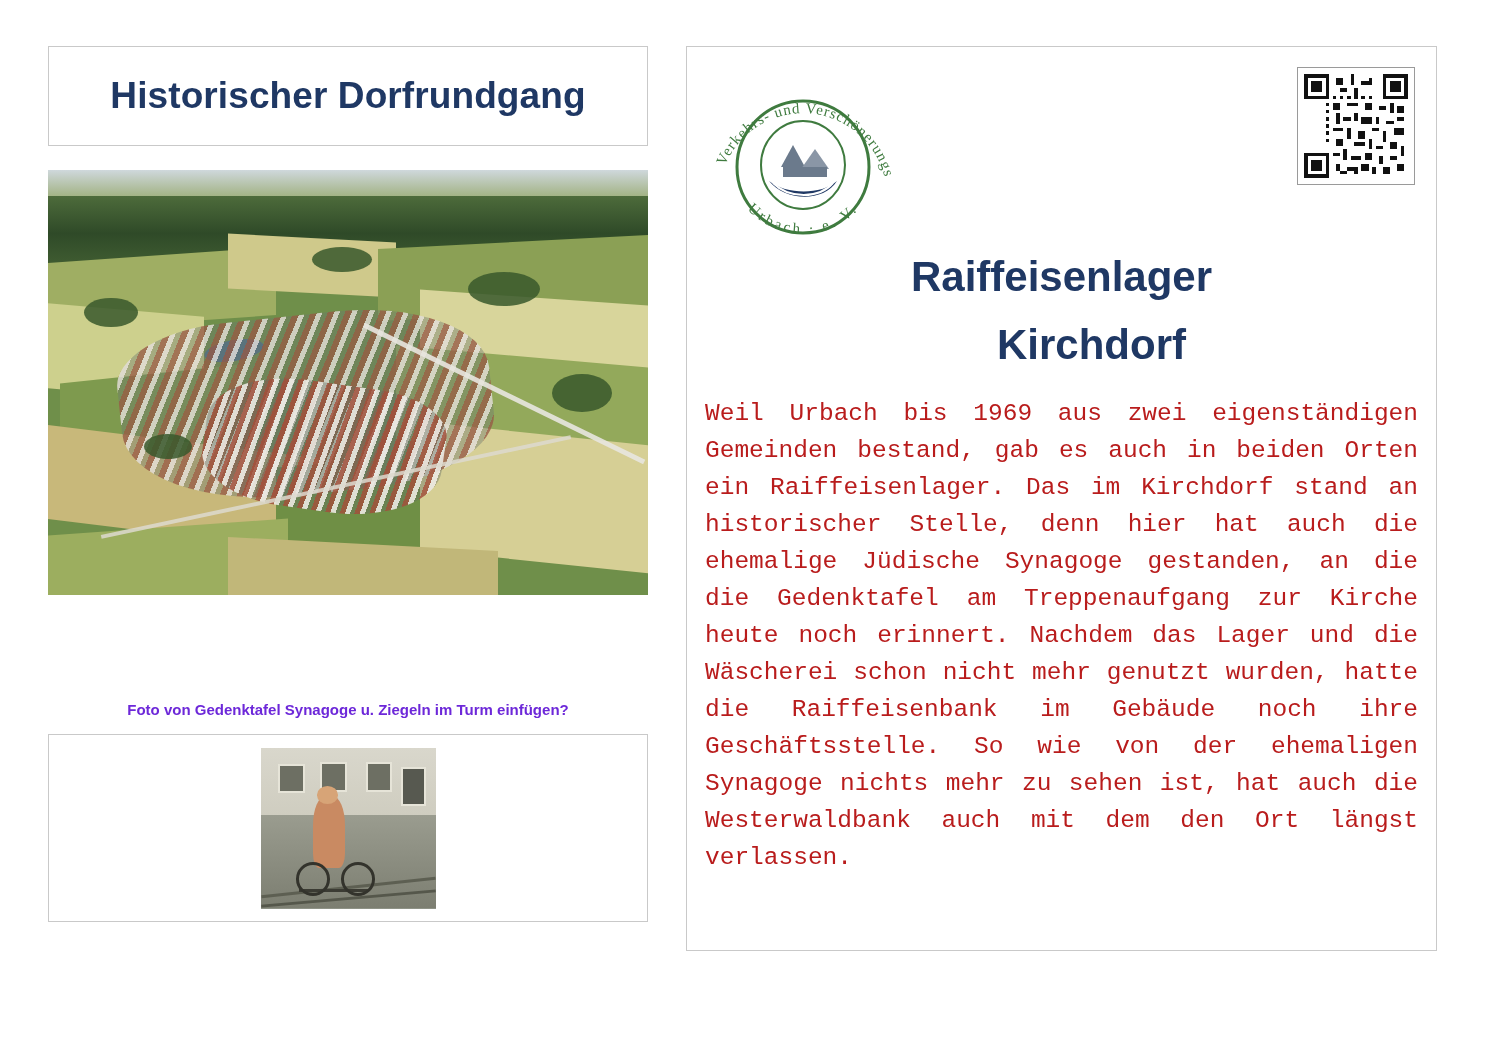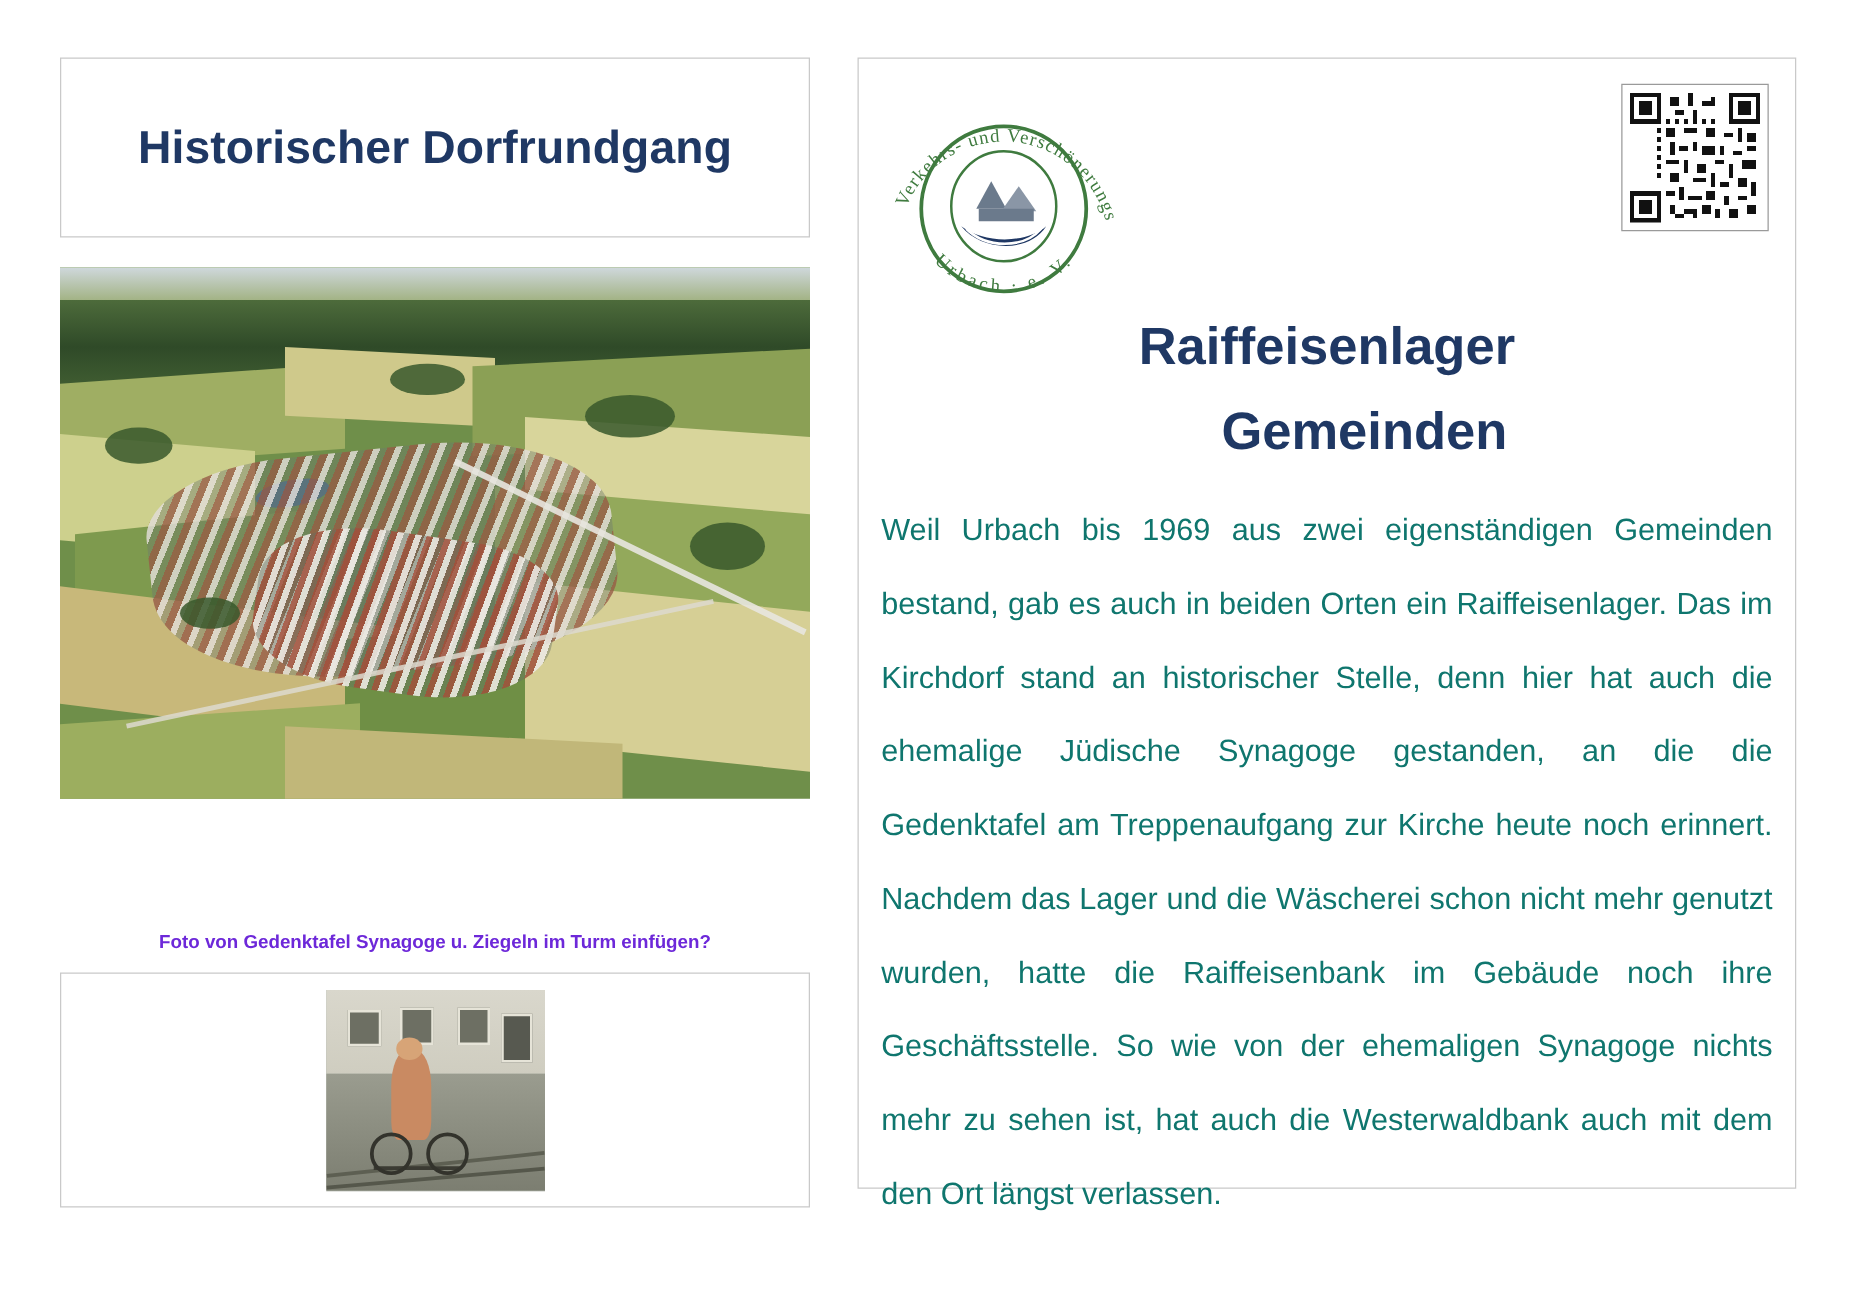--- a/index.html
+++ b/index.html
@@ -24,21 +24,21 @@
   
   .left-col {
     position: absolute;
     left: 48px;
     top: 46px;
     width: 600px;
   }
 
   .title-box {
     border: 1px solid #c9c9c9;
-    height: 144px;
+    height: 100px;
     display: flex;
     align-items: center;
     justify-content: center;
     box-sizing: border-box;
   }
   .title-box h1 {
     margin: 0;
     font-size: 37px;
     font-weight: bold;
     color: #1f3864;
@@ -228,24 +228,24 @@
     color: #1f3864;
     line-height: 1.62;
   }
   .headline .line2 { margin-left: 60px; }
 
   .body-text {
     position: absolute;
     left: 18px;
     right: 18px;
     top: 348px;
-    font-family: Liberation Sans, sans-serif;
+    font-family: Liberation Mono, monospace;
     font-size: 24.5px;
-    line-height: 59px;
-    color: #0f766e;
+    line-height: 37px;
+    color: #b91c1c;
     text-align: justify;
     text-justify: inter-word;
     hyphens: none;
   }
 </style>
 </head>
 <body>
 
 <div class="page">
 
@@ -403,20 +403,20 @@
             <rect x="22" y="26" width="2" height="2"></rect>
           <rect x="26" y="25" width="2" height="2"></rect>
             <rect x="10" y="27" width="2" height="1"></rect>
             <rect x="14" y="27" width="1" height="1"></rect>
         </g>
       </svg>
     </div>
 
     <div class="headline">
       <div class="line line1">Raiffeisenlager</div>
-      <div class="line line2">Gemeinden</div>
+      <div class="line line2">Kirchdorf</div>
     </div>
 
     <div class="body-text">Weil Urbach bis 1969 aus zwei eigenständigen Gemeinden bestand, gab es auch in beiden Orten ein Raiffeisenlager. Das im Kirchdorf stand an historischer Stelle, denn hier hat auch die ehemalige Jüdische Synagoge gestanden, an die die Gedenktafel am Treppenaufgang zur Kirche heute noch erinnert. Nachdem das Lager und die Wäscherei schon nicht mehr genutzt wurden, hatte die Raiffeisenbank im Gebäude noch ihre Geschäftsstelle. So wie von der ehemaligen Synagoge nichts mehr zu sehen ist, hat auch die Westerwaldbank auch mit dem den Ort längst verlassen.</div>
 
   </div>
 
 </div>
 
 </body></html>

